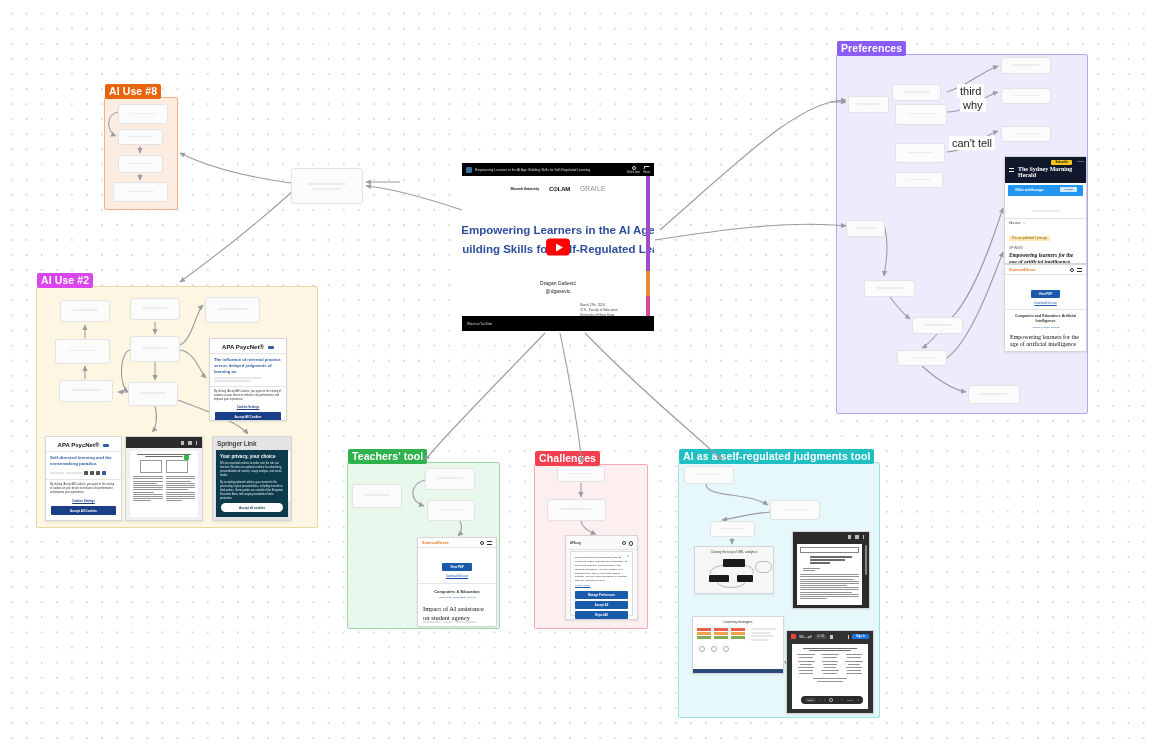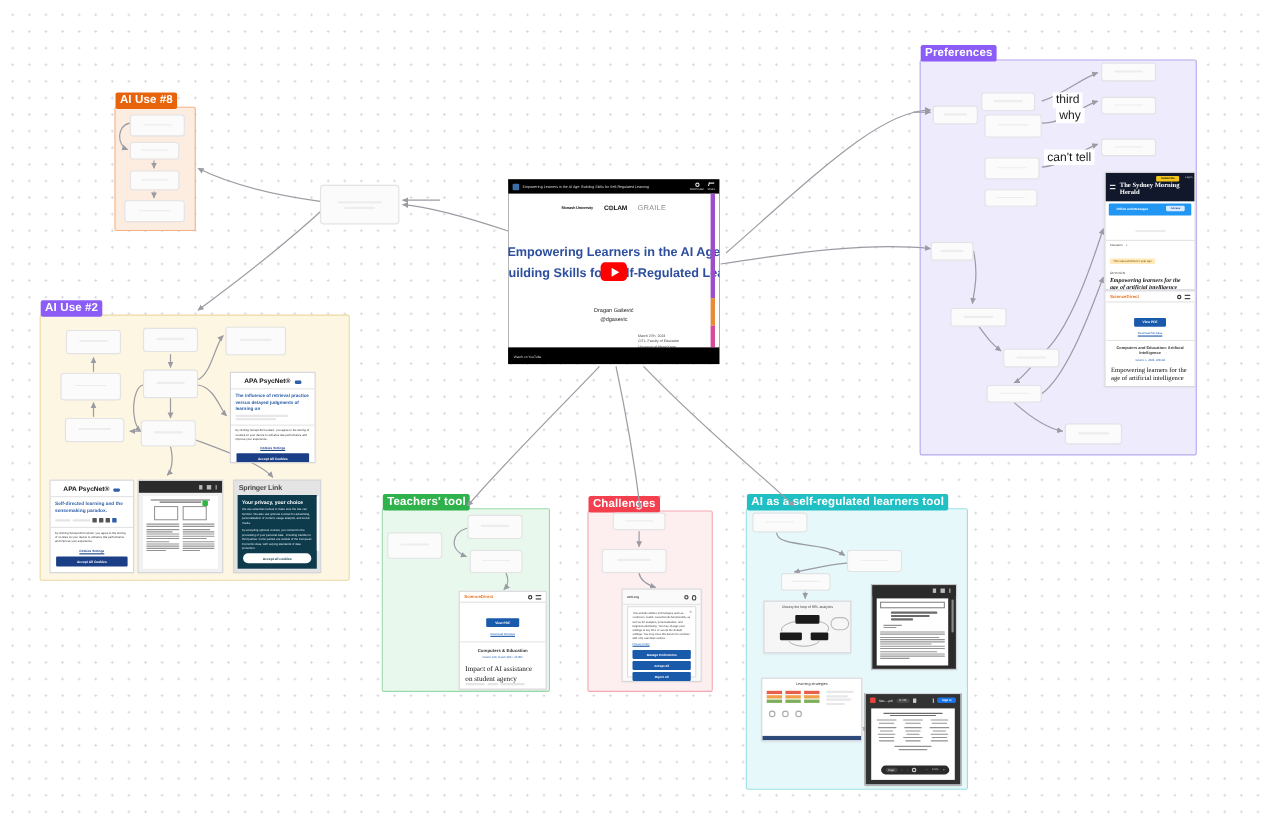--- a/index.html
+++ b/index.html
@@ -105,37 +105,37 @@
 <body>
 
 <div id="canvas">
 
 
   <div class="frame" style="left:104px;top:97px;width:74px;height:113px;background:#fdece0;border:1.5px solid #f3b183;">
     <span class="frame-label" style="background:#e8640c;">AI Use #8</span>
   </div>
 
   <div class="frame" style="left:36px;top:286px;width:282px;height:242px;background:#fdf6e3;border:1.5px solid #ecd9a0;">
-    <span class="frame-label" style="background:#8b5cf6;">AI Use #2</span>
+    <span class="frame-label" style="background:#d946ef;">AI Use #2</span>
   </div>
 
   <div class="frame" style="left:836px;top:54px;width:252px;height:360px;background:#eeebfc;border:1.5px solid #b6a6f0;">
     <span class="frame-label" style="background:#8b5cf6;">Preferences</span>
   </div>
 
   <div class="frame" style="left:347px;top:462px;width:153px;height:167px;background:#e8f8ec;border:1.5px solid #9bd9ab;">
     <span class="frame-label" style="background:#2fb24c;">Teachers' tool</span>
   </div>
 
   <div class="frame" style="left:534px;top:464px;width:114px;height:165px;background:#fdeef0;border:1.5px solid #f4a8b0;">
     <span class="frame-label" style="background:#f43f4e;">Challenges</span>
   </div>
 
   <div class="frame" style="left:678px;top:462px;width:202px;height:256px;background:#e6f8f9;border:1.5px solid #9ddfe2;">
-    <span class="frame-label" style="background:#1fbfc4;">AI as a self-regulated learners tool</span>
+    <span class="frame-label" style="background:#1fbfc4;">AI as a self-regulated judgments tool</span>
   </div>
 
   <svg id="edges">
     <defs>
       <marker id="ah" markerWidth="6" markerHeight="6" refX="4.6" refY="3" orient="auto">
         <path d="M0,0.6 L5,3 L0,5.4 z" fill="#9b9ba3"></path>
       </marker>
     </defs>
     <g fill="none" stroke="#9b9ba3" stroke-width="1.1" marker-end="url(#ah)">
 

